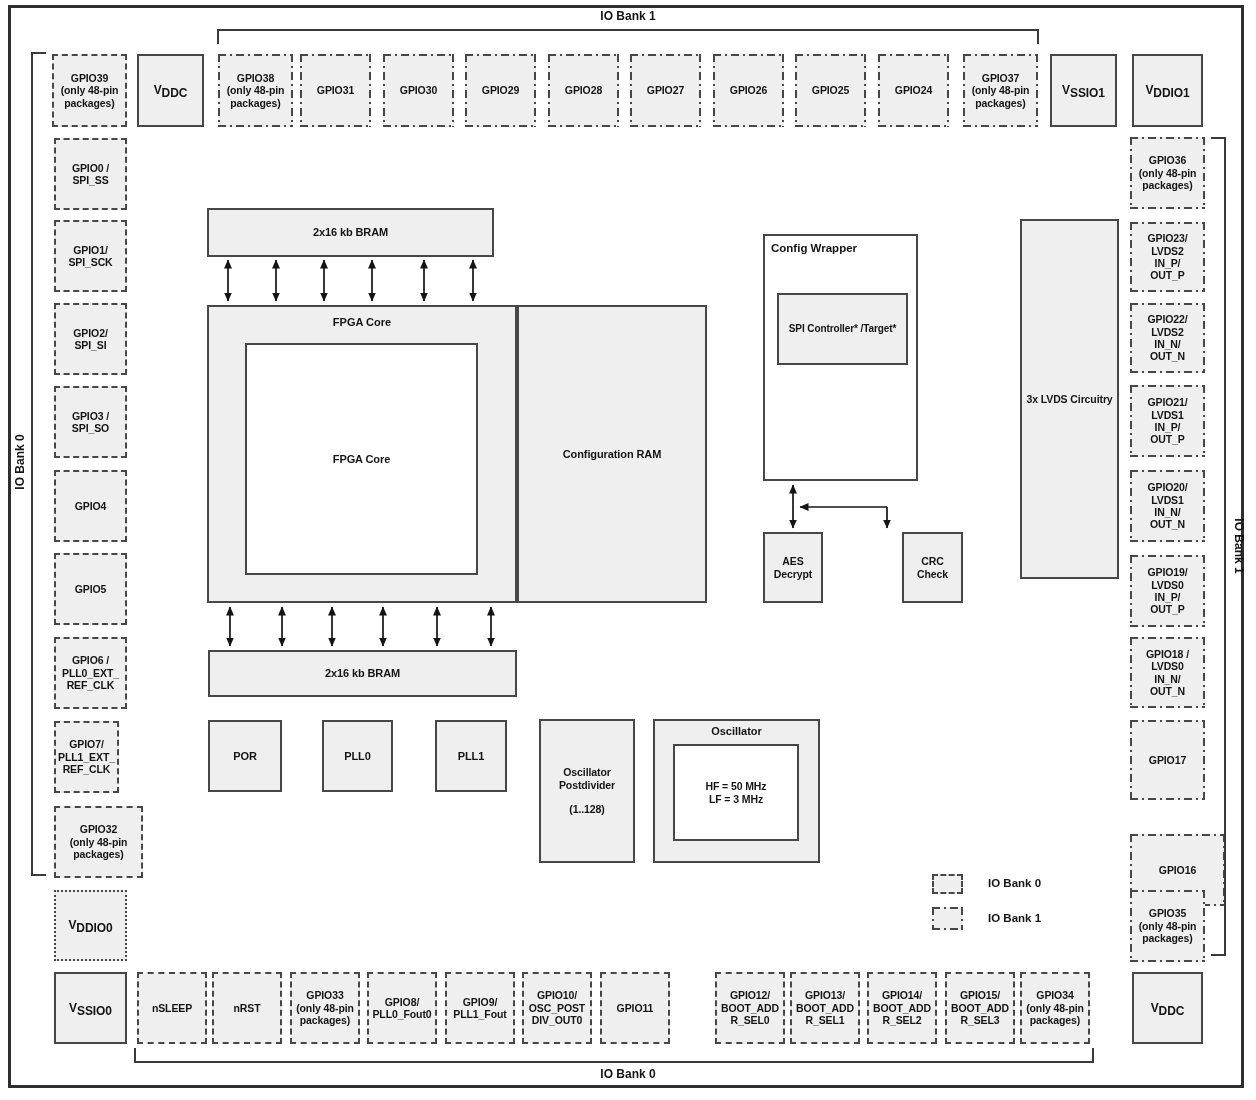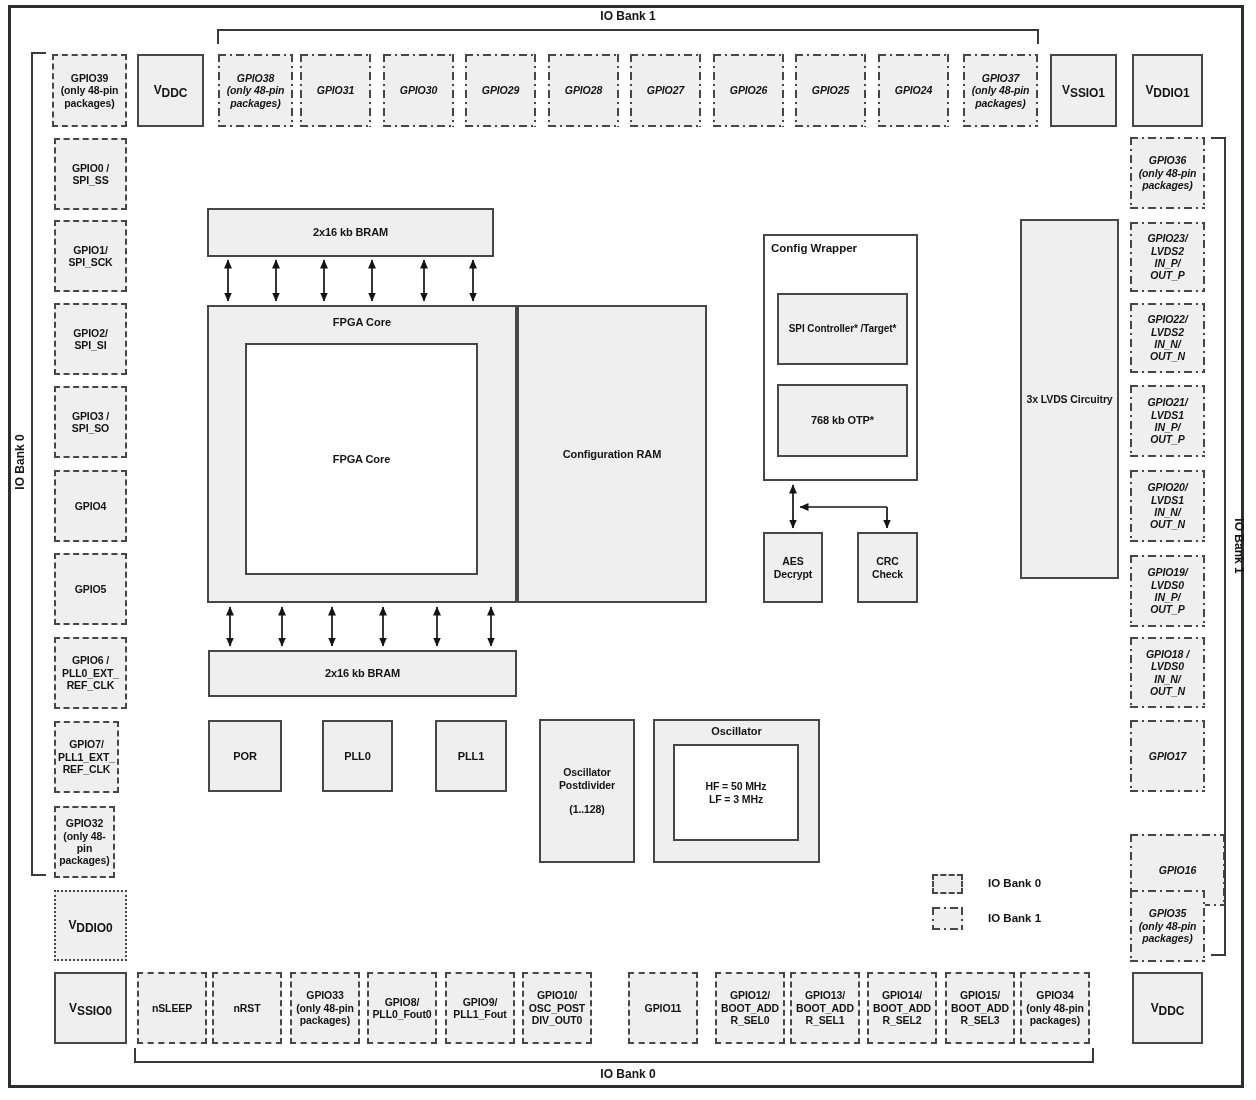--- a/index.html
+++ b/index.html
@@ -24,21 +24,20 @@
   .b1{
     border:none;background-color:#efefef;
     background-image:
       repeating-linear-gradient(90deg,#474747 0 8px,transparent 8px 12px,#474747 12px 14px,transparent 14px 18px),
       repeating-linear-gradient(90deg,#474747 0 8px,transparent 8px 12px,#474747 12px 14px,transparent 14px 18px),
       repeating-linear-gradient(180deg,#474747 0 8px,transparent 8px 12px,#474747 12px 14px,transparent 14px 18px),
       repeating-linear-gradient(180deg,#474747 0 8px,transparent 8px 12px,#474747 12px 14px,transparent 14px 18px);
     background-size:100% 2px,100% 2px,2px 100%,2px 100%;
     background-position:0 0,0 100%,0 0,100% 0;
     background-repeat:no-repeat;
-    font-style:italic;
   }
   .blklabel{
     position:absolute;font-weight:bold;font-size:11px;text-align:center;
     white-space:pre-line;color:#141414;
   }
   .brlabel{
     position:absolute;font-weight:bold;font-size:12px;color:#141414;white-space:nowrap;
   }
   .rot{transform:translate(-50%,-50%) rotate(-90deg);}
   .rotR{transform:translate(-50%,-50%) rotate(90deg);}
@@ -88,21 +87,21 @@
   <div class="box b0" style="left:54px;top:386px;width:73px;height:72px">GPIO3 /
 SPI_SO</div>
   <div class="box b0" style="left:54px;top:470px;width:73px;height:72px">GPIO4</div>
   <div class="box b0" style="left:54px;top:553px;width:73px;height:72px">GPIO5</div>
   <div class="box b0" style="left:54px;top:637px;width:73px;height:72px">GPIO6 /
 PLL0_EXT_
 REF_CLK</div>
   <div class="box b0" style="left:54px;top:721px;width:65px;height:72px">GPIO7/
 PLL1_EXT_
 REF_CLK</div>
-  <div class="box b0" style="left:54px;top:806px;width:61px;height:72px">GPIO32
+  <div class="box b0" style="left:54px;top:806px;width:89px;height:72px">GPIO32
 (only 48-pin
 packages)</div>
   <div class="box dotted" style="left:54px;top:890px;width:73px;height:71px"><span class="vm">V</span><span class="vs">DDIO0</span></div>
   <div class="box solid" style="left:54px;top:972px;width:73px;height:72px"><span class="vm">V</span><span class="vs">SSIO0</span></div>
 
   <div class="box b1" style="left:1130px;top:137px;width:75px;height:72px">GPIO36
 (only 48-pin
 packages)</div>
   <div class="box b1" style="left:1130px;top:222px;width:75px;height:70px">GPIO23/
 LVDS2
@@ -121,40 +120,40 @@
 IN_N/
 OUT_N</div>
   <div class="box b1" style="left:1130px;top:555px;width:75px;height:72px">GPIO19/
 LVDS0
 IN_P/
 OUT_P</div>
   <div class="box b1" style="left:1130px;top:637px;width:75px;height:71px">GPIO18 /
 LVDS0
 IN_N/
 OUT_N</div>
-  <div class="box b1" style="left:1130px;top:720px;width:75px;height:72px">GPIO17</div>
+  <div class="box b1" style="left:1130px;top:720px;width:75px;height:80px">GPIO17</div>
   <div class="box b1" style="left:1130px;top:834px;width:95px;height:72px">GPIO16</div>
   <div class="box b1" style="left:1130px;top:890px;width:75px;height:72px">GPIO35
 (only 48-pin
 packages)</div>
   <div class="box solid" style="left:1132px;top:972px;width:71px;height:72px"><span class="vm">V</span><span class="vs">DDC</span></div>
 
   <div class="box b0" style="left:137px;top:972px;width:70px;height:72px">nSLEEP</div>
   <div class="box b0" style="left:212px;top:972px;width:70px;height:72px">nRST</div>
   <div class="box b0" style="left:290px;top:972px;width:70px;height:72px">GPIO33
 (only 48-pin
 packages)</div>
   <div class="box b0" style="left:367px;top:972px;width:70px;height:72px">GPIO8/
 PLL0_Fout0</div>
   <div class="box b0" style="left:445px;top:972px;width:70px;height:72px">GPIO9/
 PLL1_Fout</div>
   <div class="box b0" style="left:522px;top:972px;width:70px;height:72px">GPIO10/
 OSC_POST
 DIV_OUT0</div>
-  <div class="box b0" style="left:628px;top:972px;width:70px;height:72px">GPIO11</div>
+  <div class="box b0" style="left:600px;top:972px;width:70px;height:72px">GPIO11</div>
   <div class="box b0" style="left:715px;top:972px;width:70px;height:72px">GPIO12/
 BOOT_ADD
 R_SEL0</div>
   <div class="box b0" style="left:790px;top:972px;width:70px;height:72px">GPIO13/
 BOOT_ADD
 R_SEL1</div>
   <div class="box b0" style="left:867px;top:972px;width:70px;height:72px">GPIO14/
 BOOT_ADD
 R_SEL2</div>
   <div class="box b0" style="left:945px;top:972px;width:70px;height:72px">GPIO15/
@@ -184,24 +183,23 @@
 (1..128)</div>
 
   <div class="box solid" style="left:653px;top:719px;width:167px;height:144px"></div>
   <div class="blklabel" style="left:653px;top:725px;width:167px">Oscillator</div>
   <div class="box solid white" style="left:673px;top:744px;width:126px;height:97px">HF = 50 MHz
 LF = 3 MHz</div>
 
   <div class="box solid white" style="left:763px;top:234px;width:155px;height:247px"></div>
   <div class="blklabel" style="left:771px;top:242px;text-align:center;font-size:11.5px">Config Wrapper</div>
   <div class="box solid" style="left:777px;top:293px;width:131px;height:72px;font-size:10px">SPI Controller* /Target*</div>
-  <div class="box solid" style="left:777px;top:384px;width:131px;height:73px;font-size:11px">768 kb OTP*</div>
   <div class="box solid" style="left:763px;top:532px;width:60px;height:71px">AES
 Decrypt</div>
-  <div class="box solid" style="left:857px;top:532px;width:61px;height:71px">CRC
+  <div class="box solid" style="left:902px;top:532px;width:61px;height:71px">CRC
 Check</div>
 
   <div class="box solid" style="left:1020px;top:219px;width:99px;height:360px">3x LVDS Circuitry</div>
 
   <div class="box b0" style="left:932px;top:874px;width:31px;height:20px"></div>
   <div class="brlabel" style="left:988px;top:877px;font-size:11.5px">IO Bank 0</div>
   <div class="box b1" style="left:932px;top:907px;width:31px;height:23px"></div>
   <div class="brlabel" style="left:988px;top:912px;font-size:11.5px">IO Bank 1</div>
 
   <svg class="overlay" width="1256" height="1100" viewBox="0 0 1256 1100">

